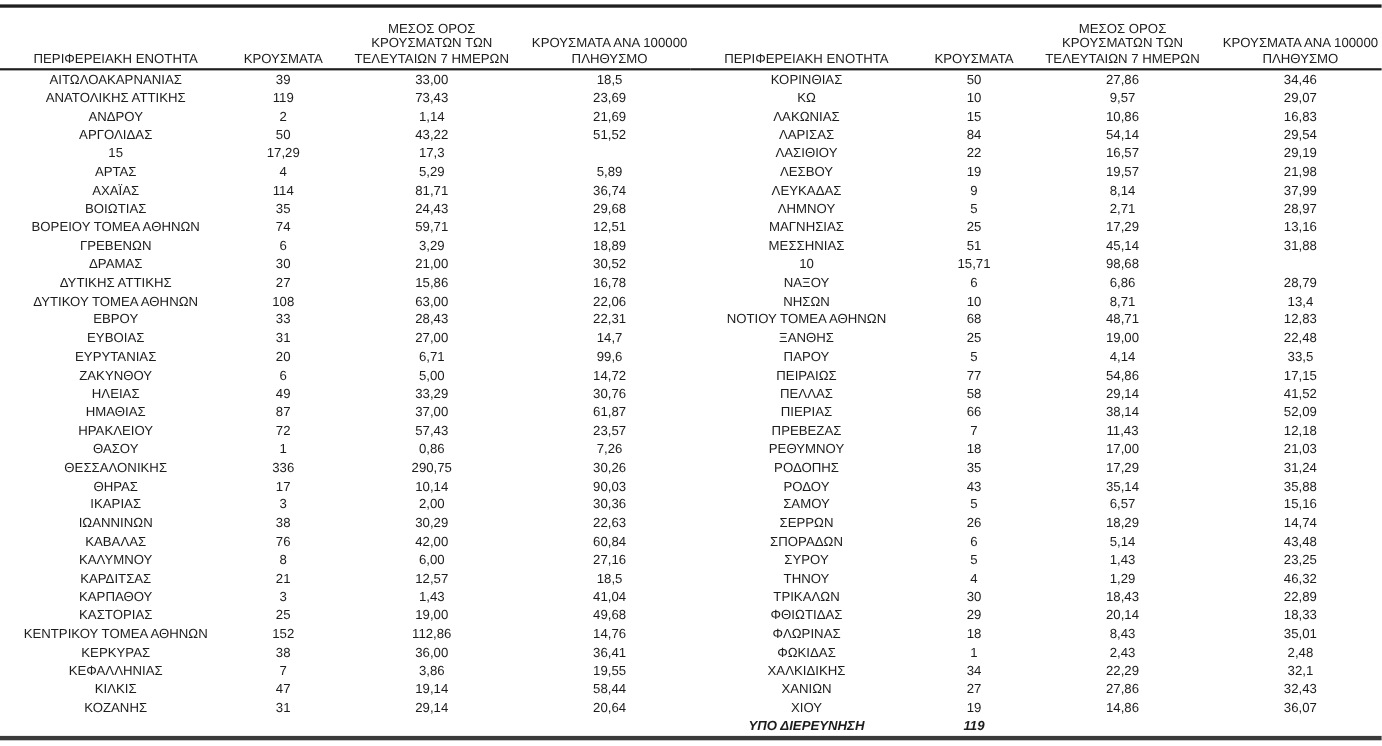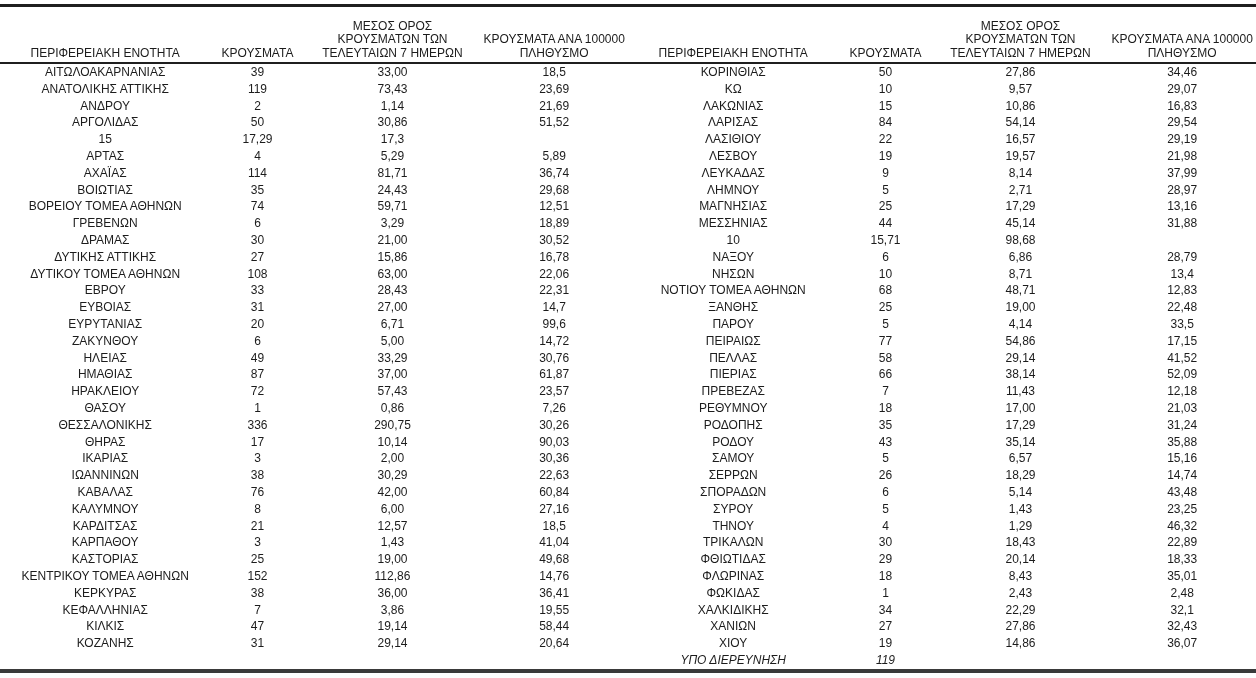--- a/index.html
+++ b/index.html
@@ -44,21 +44,21 @@
     display: grid;
     grid-template-columns: 33.5% 15% 28% 23.5%;
     height: 16.8px;
   }
   .td {
     text-align: center;
     font-size: 12px;
     line-height: 16.8px;
     white-space: nowrap;
   }
-  .tr.italic .td { font-style: italic; }
+  .tr.italic .td { font-style: italic; font-weight: bold; }
 </style>
 </head>
 <body>
 
 <div class="sheet">
 
   <div class="half">
     <div class="thead">
       <div class="th">
         <span>ΠΕΡΙΦΕΡΕΙΑΚΗ ΕΝΟΤΗΤΑ</span>
@@ -91,21 +91,21 @@
         </div>
         <div class="tr">
           <div class="td">ΑΝΔΡΟΥ</div>
           <div class="td">2</div>
           <div class="td">1,14</div>
           <div class="td">21,69</div>
         </div>
         <div class="tr">
           <div class="td">ΑΡΓΟΛΙΔΑΣ</div>
           <div class="td">50</div>
-          <div class="td">30,86</div>
+          <div class="td">43,22</div>
           <div class="td">51,52</div>
         </div>
         <div class="tr">
           <div class="td">15</div>
           <div class="td">17,29</div>
           <div class="td">17,3</div>
         </div>
         <div class="tr">
           <div class="td">ΑΡΤΑΣ</div>
           <div class="td">4</div>
@@ -357,21 +357,21 @@
           <div class="td">28,97</div>
         </div>
         <div class="tr">
           <div class="td">ΜΑΓΝΗΣΙΑΣ</div>
           <div class="td">25</div>
           <div class="td">17,29</div>
           <div class="td">13,16</div>
         </div>
         <div class="tr">
           <div class="td">ΜΕΣΣΗΝΙΑΣ</div>
-          <div class="td">44</div>
+          <div class="td">51</div>
           <div class="td">45,14</div>
           <div class="td">31,88</div>
         </div>
         <div class="tr">
           <div class="td">10</div>
           <div class="td">15,71</div>
           <div class="td">98,68</div>
         </div>
         <div class="tr">
           <div class="td">ΝΑΞΟΥ</div>

